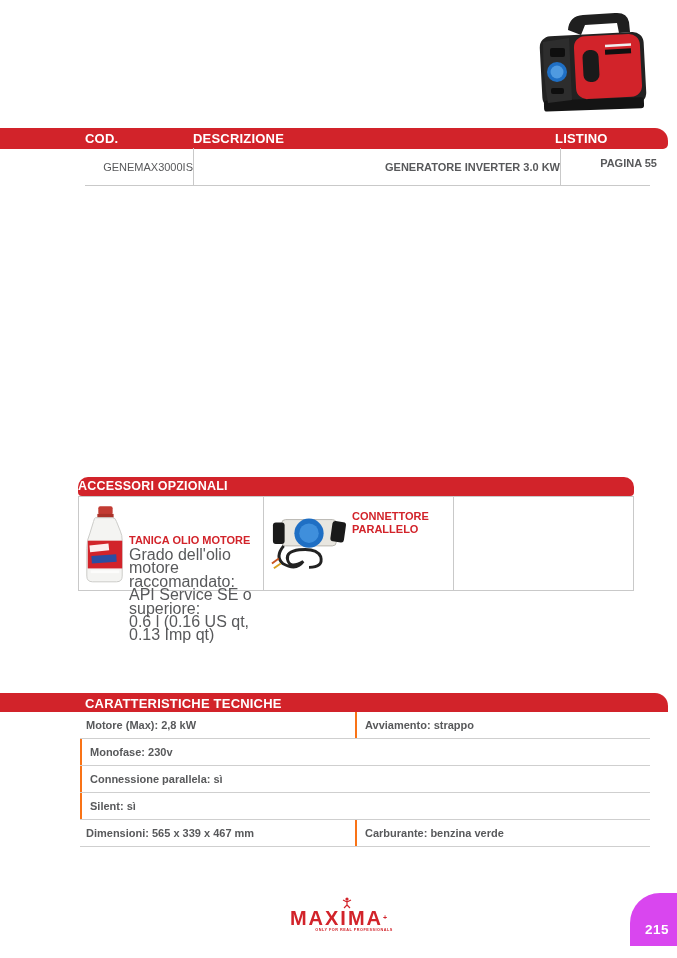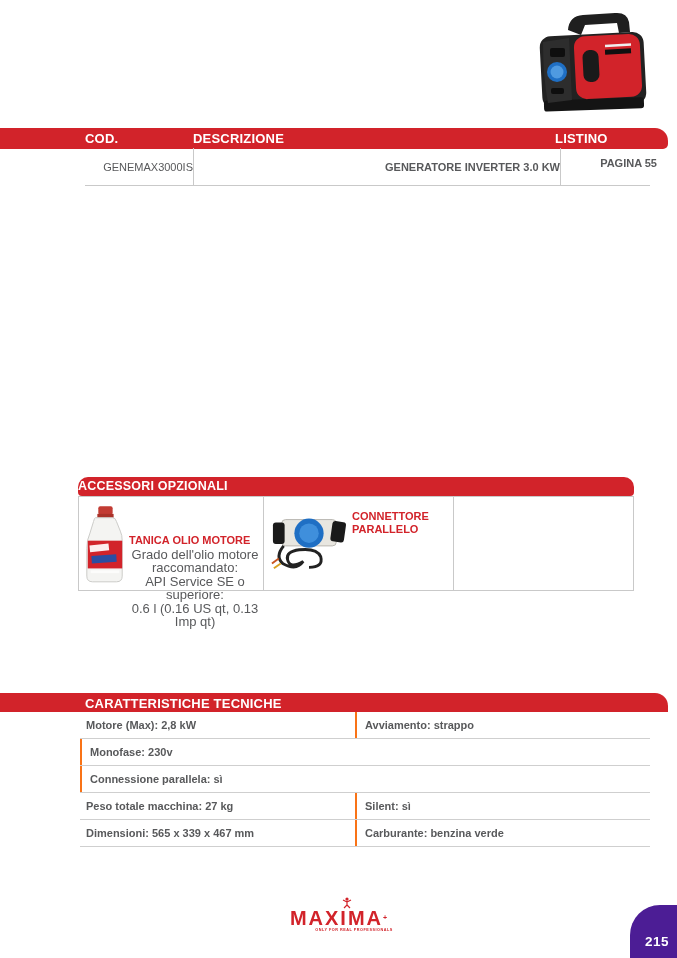--- a/index.html
+++ b/index.html
@@ -29,21 +29,21 @@
     position:absolute;left:78px;top:496px;width:556px;height:95px;
     border:1px solid #c9c9c9;box-sizing:border-box;background:#fff;
     display:flex;
   }
   .acc-col{position:relative;height:100%;box-sizing:border-box;}
   .acc-col+.acc-col{border-left:1px solid #c9c9c9;}
   .acc-title{
     color:#d2232a;font-weight:bold;font-size:11px;line-height:13px;
   }
   .acc-text{
-    color:#58595b;font-size:13px;line-height:13.4px;margin-top:1px;text-align:center;
+    color:#58595b;font-size:16px;line-height:13.4px;margin-top:1px;
   }
   
   .spec-table{
     position:absolute;left:80px;top:712px;width:570px;
   }
   .spec-row{
     display:flex;height:26px;border-bottom:1px solid #cfcfcf;
   }
   .spec-cell{
     color:#58595b;font-weight:bold;font-size:11px;line-height:26px;
@@ -61,22 +61,22 @@
   }
   .brand-reg{
     color:#d2232a;font-size:7px;font-weight:bold;vertical-align:top;
   }
   .brand-tagline{
     color:#d2232a;font-size:9px;letter-spacing:1.2px;font-weight:bold;
     transform:scale(0.42);transform-origin:center top;white-space:nowrap;
     margin-top:-1px;
   }
   .page-corner{
-    position:absolute;right:0;bottom:0;width:47px;height:53px;
-    background:#4c1d95;border-top-left-radius:30px;
+    position:absolute;right:0;bottom:12px;width:47px;height:53px;
+    background:#d946ef;border-top-left-radius:30px;
   }
   .page-num{
     position:absolute;right:8px;bottom:9px;color:#fff;font-weight:bold;
     font-size:13.5px;letter-spacing:0.5px;
   }
 </style>
 </head>
 <body>
 
 <div class="abs" style="left:523px;top:8px;width:140px;height:110px;">
@@ -163,21 +163,20 @@
     <div class="spec-cell left">Motore (Max): 2,8 kW</div>
     <div class="spec-cell right">Avviamento: strappo</div>
   </div>
   <div class="spec-row">
     <div class="spec-cell right">Monofase: 230v</div>
   </div>
   <div class="spec-row">
     <div class="spec-cell right">Connessione parallela: sì</div>
   </div>
   <div class="spec-row">
-    <div class="spec-cell left">Peso totale macchina: 27 kg</div>
     <div class="spec-cell right">Silent: sì</div>
   </div>
   <div class="spec-row">
     <div class="spec-cell left">Dimensioni: 565 x 339 x 467 mm</div>
     <div class="spec-cell right">Carburante: benzina verde</div>
   </div>
 </div>
 
 <div class="brand">
   <div class="brand-word">

